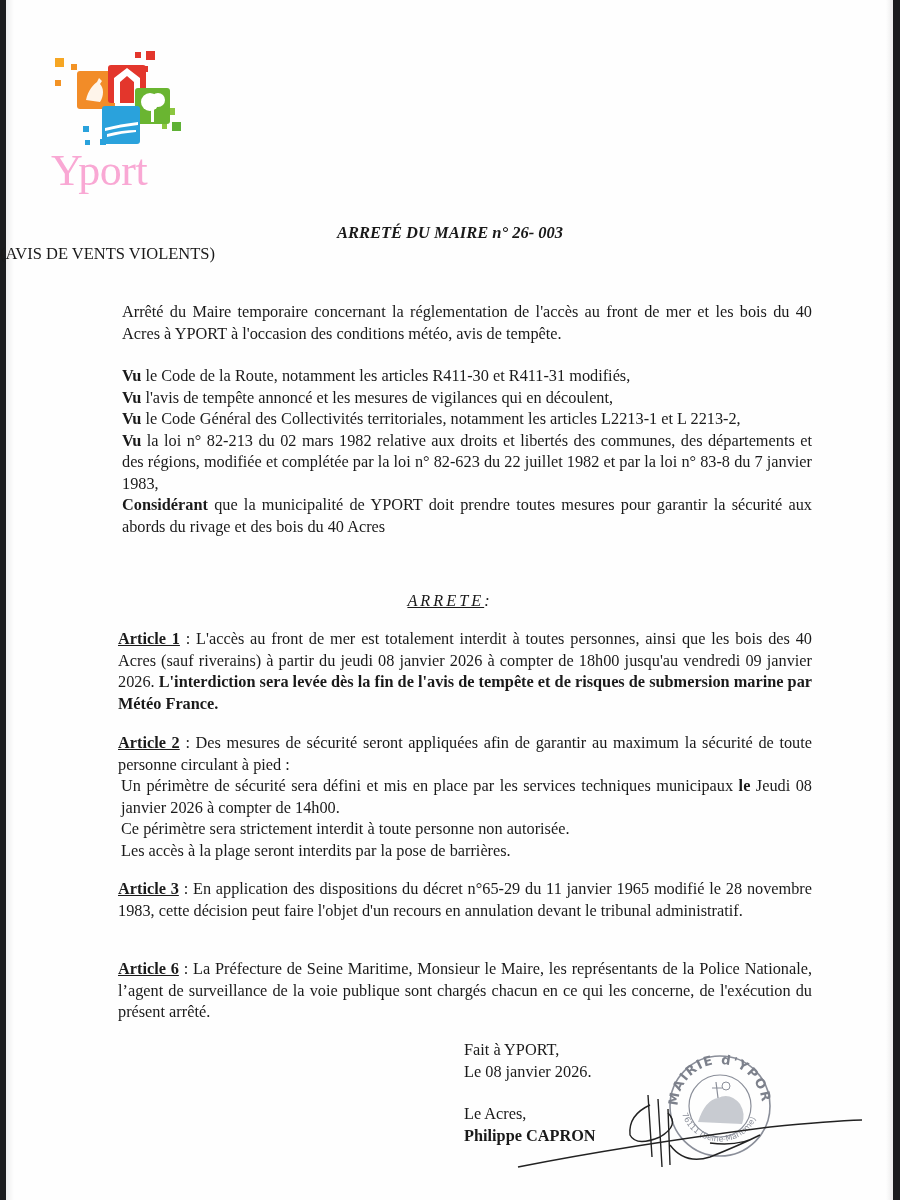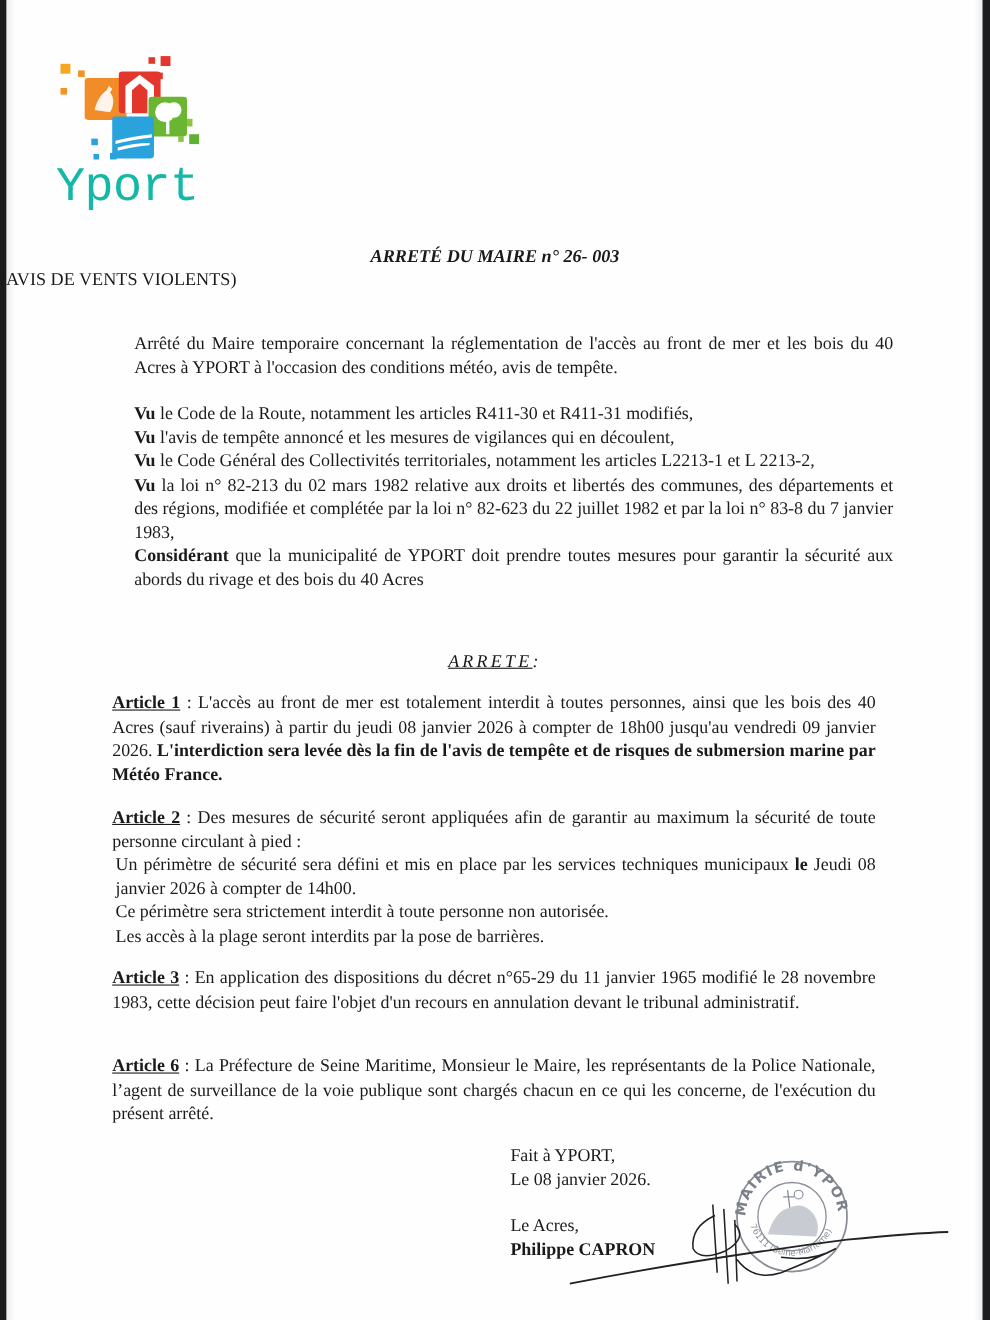--- a/index.html
+++ b/index.html
@@ -2,30 +2,30 @@
 <html><head>
 <meta charset="utf-8">
 <style>
   html, body { margin:0; padding:0; }
   body { width:900px; height:1200px; background:#1b1c1e; position:relative; overflow:hidden; }
   .page { position:absolute; left:6px; top:0; width:887px; height:1200px; background:#fefefe; }
   .edge-shadow-l { position:absolute; left:6px; top:0; width:8px; height:1200px; background:linear-gradient(to right,#eeeeee,#fefefe); }
   .edge-shadow-r { position:absolute; left:886px; top:0; width:7px; height:1200px; background:linear-gradient(to right,#fefefe,#ececec); }
   .doc { font-family:"Liberation Serif", serif; color:#1a1a1a; font-size:16.3px; line-height:21.5px; }
   .logo { position:absolute; left:50px; top:48px; width:140px; height:165px; }
-  .logo-word { position:absolute; left:51px; top:146px; font-family:Liberation Mono, monospace; font-size:44px; letter-spacing:-0.5px; color:#14b8a6; line-height:50px; }
+  .logo-word { position:absolute; left:51px; top:146px; font-family:Liberation Serif, serif; font-size:44px; letter-spacing:-0.5px; color:#f9a8d4; line-height:50px; }
   .title { position:absolute; left:0; width:900px; top:222px; text-align:center; font-weight:bold; font-style:italic; font-size:16.5px; }
   .subtitle { position:absolute; left:0; width:900px; top:243px; text-align:left; font-size:16.5px; }
   .block { position:absolute; left:122px; width:690px; text-align:justify; }
   .intro { top:301px; }
   .vu { top:365px; }
   .vu p { margin:0; }
   .arrete-head { position:absolute; left:0; width:900px; top:590px; text-align:center; font-style:italic; letter-spacing:3px; }
   .arrete-head span.u { text-decoration:underline; }
-  .article { position:absolute; left:102px; width:694px; text-align:justify; }
+  .article { position:absolute; left:118px; width:694px; text-align:justify; }
   .article p { margin:0; }
   .art-label { font-weight:bold; text-decoration:underline; }
   .art1 { top:628px; }
   .art2 { top:732px; }
   .art3 { top:878px; }
   .art4 { top:958px; }
   .indent { padding-left:3px; }
   b { font-weight:bold; }
   .sig { position:absolute; left:464px; top:1039px; }
   .sig p { margin:0; }

